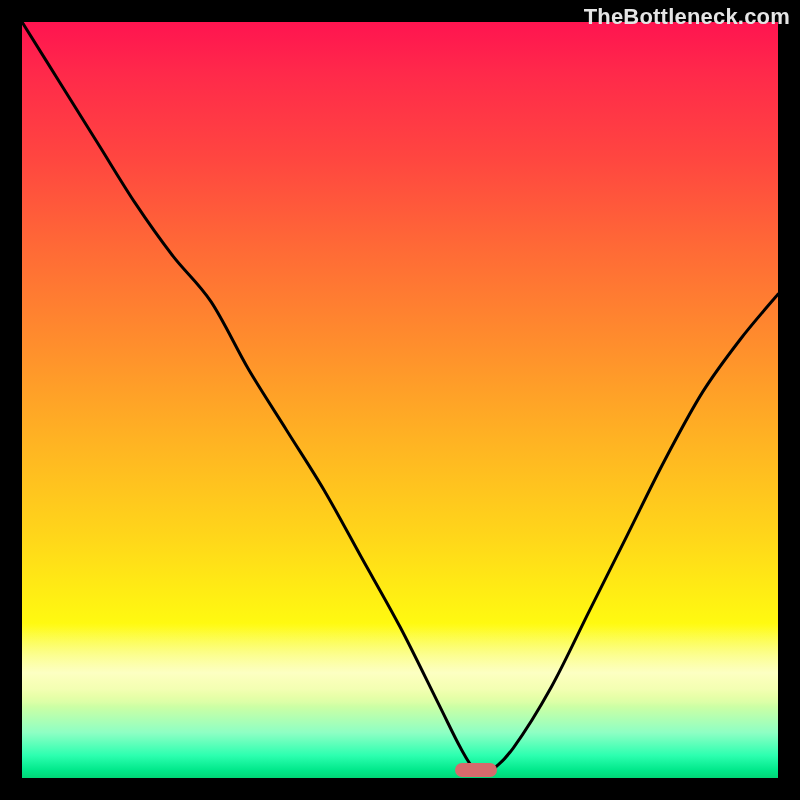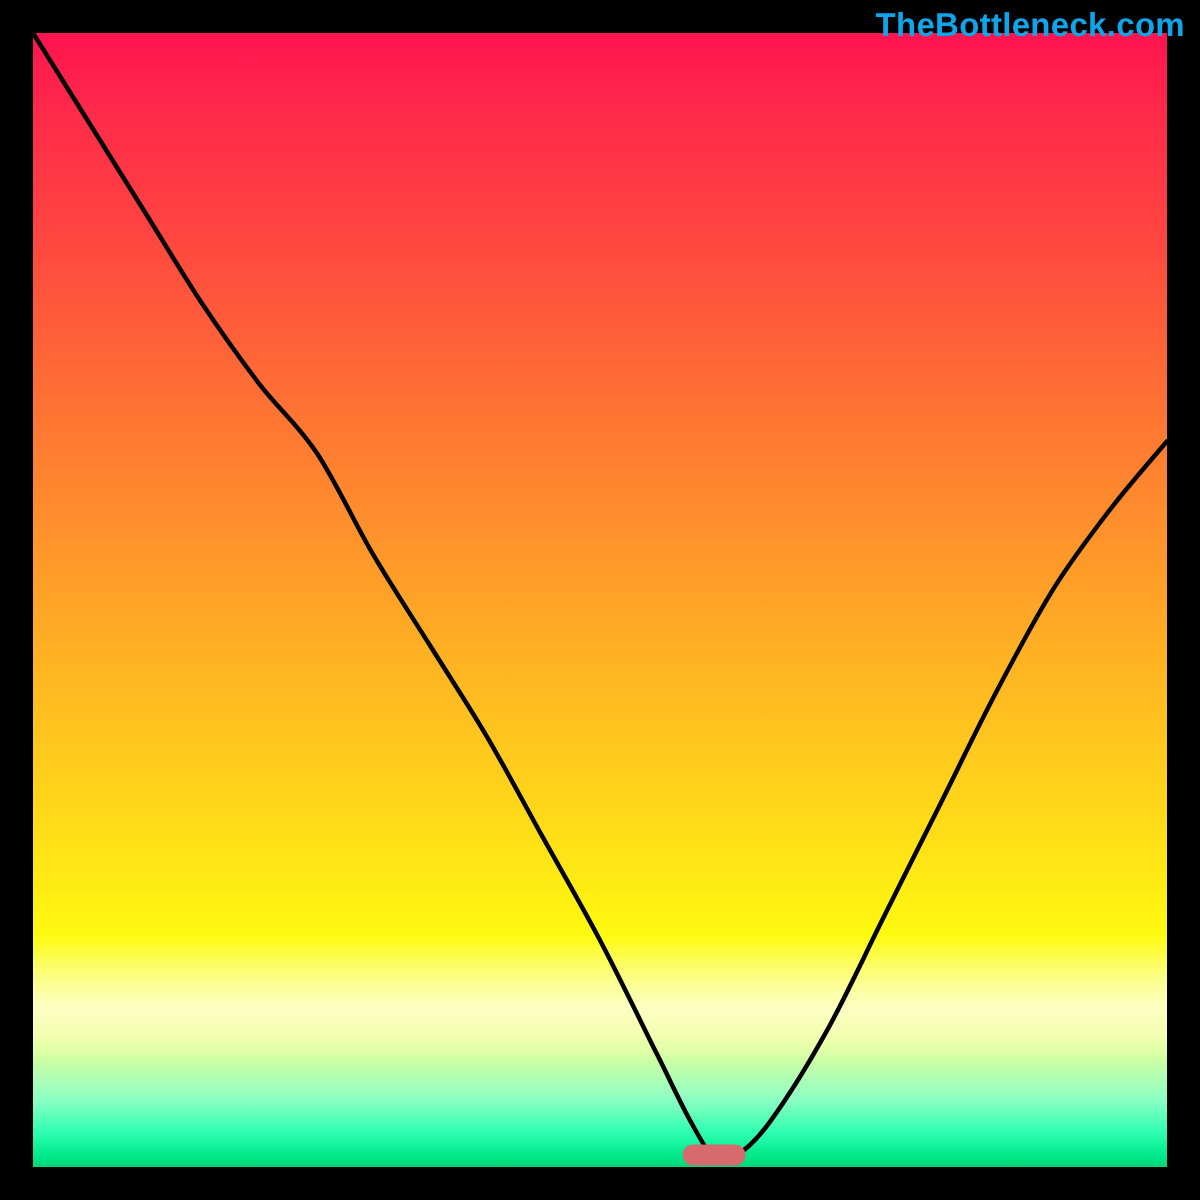--- a/index.html
+++ b/index.html
@@ -14,21 +14,21 @@
   .frame {
     position: relative;
     width: 800px;
     height: 800px;
     background: #000;
   }
   .watermark {
     position: absolute;
     top: 4px;
     right: 10px;
-    color: #0ea5e9;
+    color: #e5e5e5;
     font-size: 22px;
     font-weight: bold;
     letter-spacing: 0.2px;
     z-index: 20;
   }
   .plot-area {
     position: absolute;
     left: 22px;
     top: 22px;
     width: 756px;

